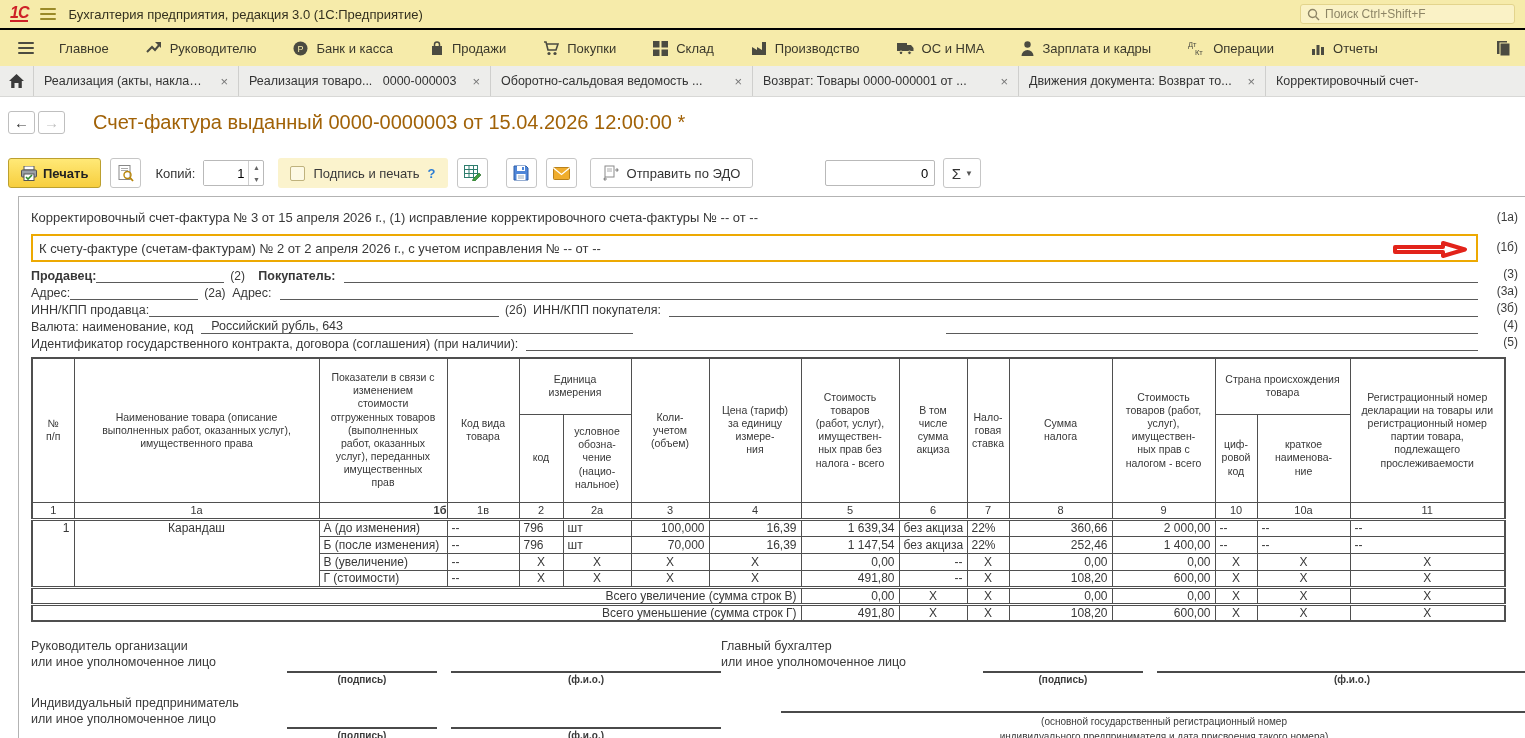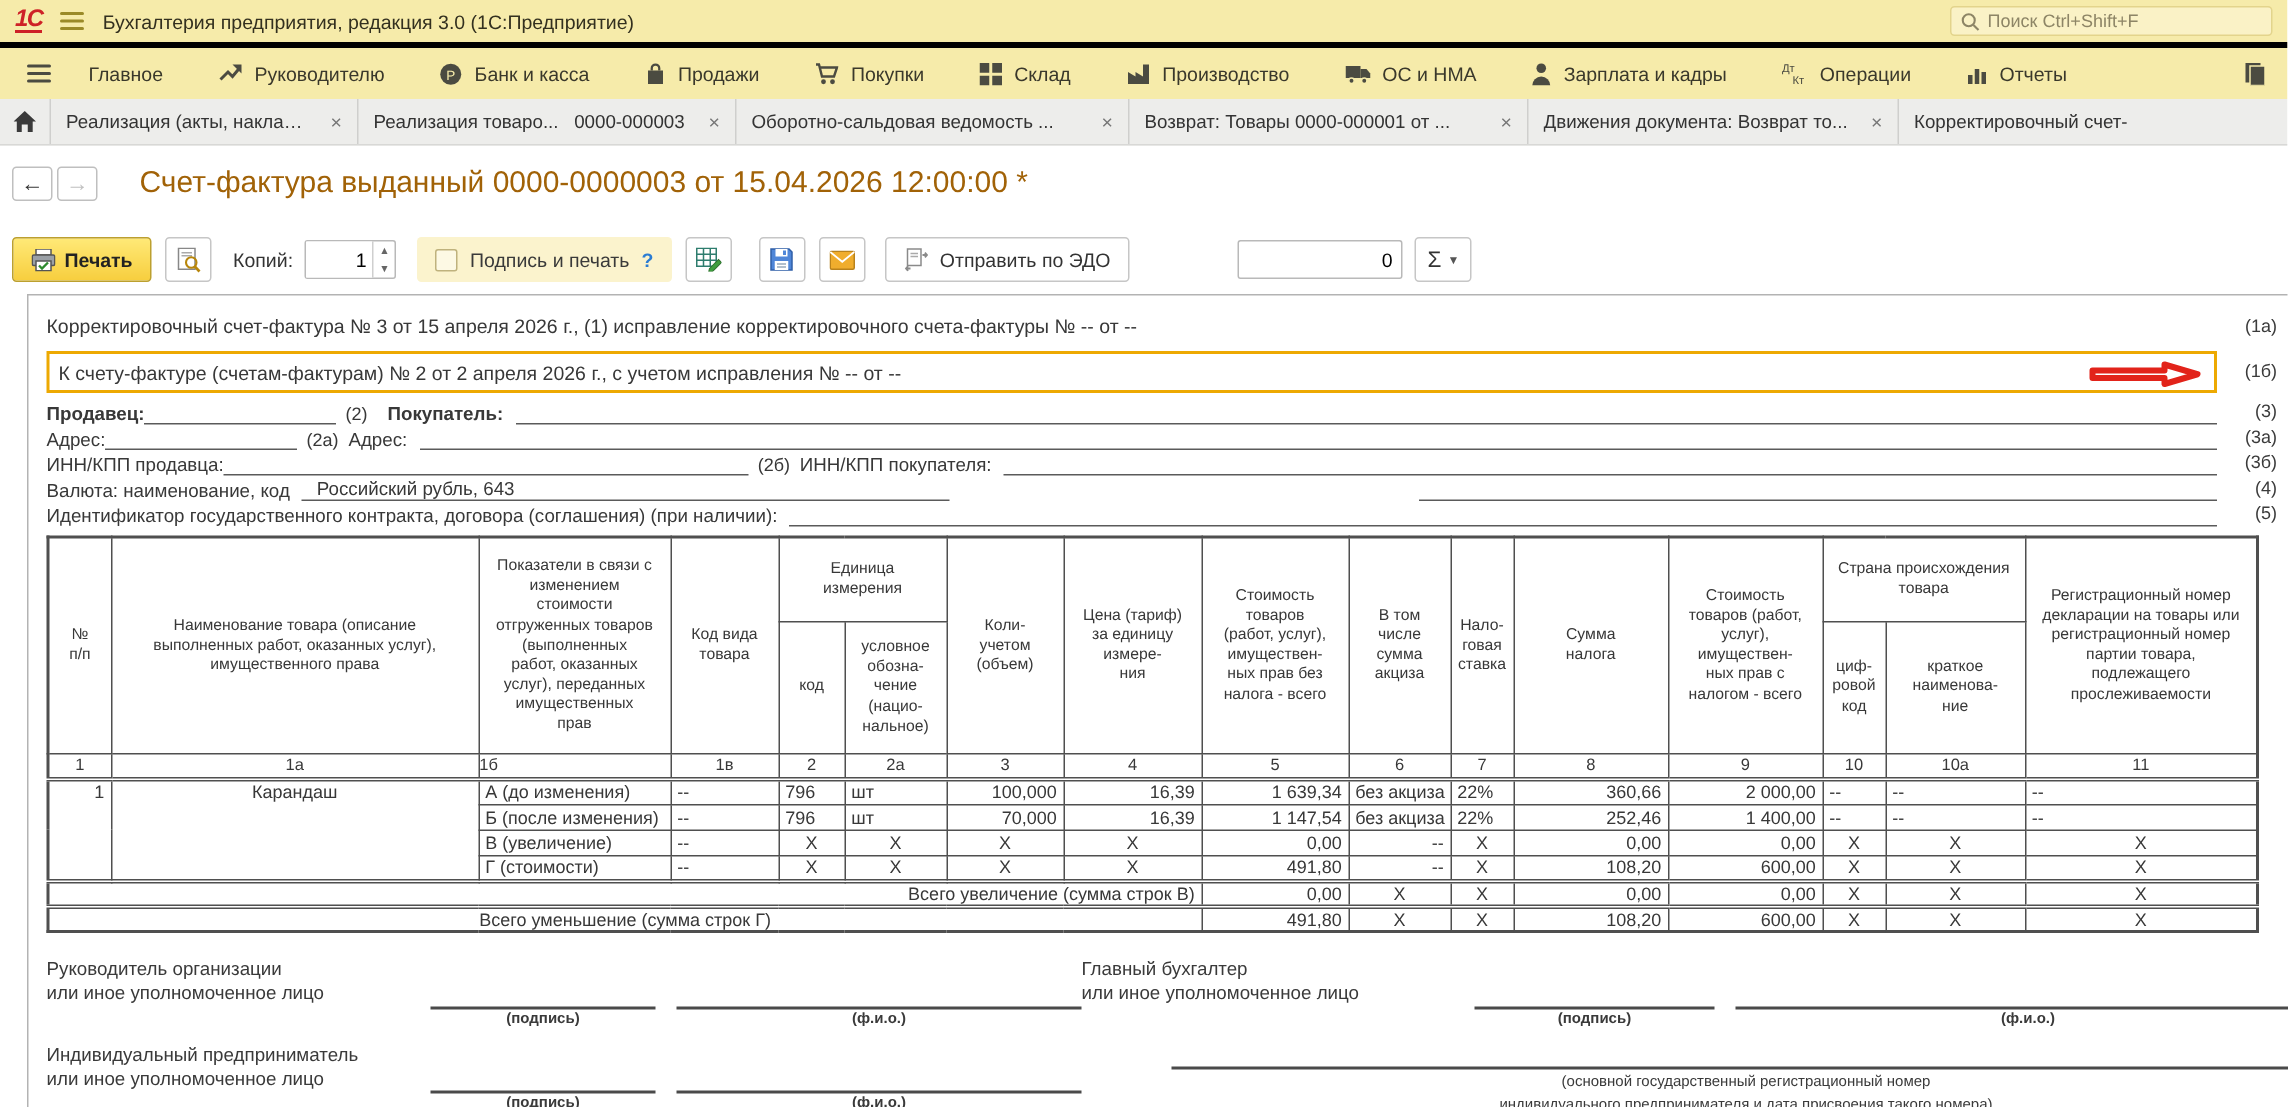--- a/index.html
+++ b/index.html
@@ -15,21 +15,21 @@
   .burger i { width:16px; height:2px; background:#9A8A28; border-radius:1px; }
   .app-title { font-size:13px; color:#33301f; }
   .searchbox { margin-left:auto; width:215px; height:20px; background:#FAF2C6;
     border:1px solid #E3D48C; border-radius:3px; display:flex; align-items:center;
     padding:0 6px; gap:5px; }
   .searchbox input { border:none; background:transparent; outline:none; flex:1;
     font-size:12px; color:#6f6850; font-family:"Liberation Sans",sans-serif; }
   .searchbox input::placeholder { color:#8d8566; }
 
   
-  .menubar { height:38px; background:#F6EBAA; border-top:4px solid #000000;
+  .menubar { height:38px; background:#F6EBAA; border-top:2px solid #000000;
     display:flex; align-items:center; padding:0 14px; gap:13px; }
   .mitem { display:flex; align-items:center; gap:8px; font-size:13px; color:#3a382b;
     cursor:pointer; padding:0 12px; height:100%; }
   .mitem svg { flex:0 0 auto; }
 
   
   .tabbar { height:31px; background:#EDEDEB; display:flex; align-items:stretch;
     border-bottom:1px solid #D8D8D6; }
   .hometab { width:34px; display:flex; align-items:center; justify-content:center;
     border-right:1px solid #CFCFCD; cursor:pointer; }
@@ -491,21 +491,21 @@
         <th>циф-
 ровой
 код</th>
         <th>краткое
 наименова-
 ние</th>
       </tr>
       <tr class="colnums">
             <td style="text-align: center;">1</td>
             <td style="text-align: center;">1а</td>
-            <td style="text-align: left;">1б</td>
+            <td style="text-align: right; font-weight: bold;">1б</td>
             <td style="text-align: center;">1в</td>
             <td style="text-align: center;">2</td>
             <td style="text-align: center;">2а</td>
             <td style="text-align: center;">3</td>
             <td style="text-align: center;">4</td>
             <td style="text-align: center;">5</td>
             <td style="text-align: center;">6</td>
             <td style="text-align: center;">7</td>
             <td style="text-align: center;">8</td>
             <td style="text-align: center;">9</td>
@@ -586,21 +586,21 @@
             <td style="text-align: right;">0,00</td>
             <td style="text-align: center;">X</td>
             <td style="text-align: center;">X</td>
             <td style="text-align: right;">0,00</td>
             <td style="text-align: right;">0,00</td>
             <td style="text-align: center;">X</td>
             <td style="text-align: center;">X</td>
             <td style="text-align: center;">X</td>
           </tr>
           <tr class="total-row">
-            <td colspan="8" style="text-align: center;">Всего уменьшение (сумма строк Г)</td>
+            <td colspan="8" style="text-align: right;">Всего уменьшение (сумма строк Г)</td>
             <td style="text-align: right;">491,80</td>
             <td style="text-align: center;">X</td>
             <td style="text-align: center;">X</td>
             <td style="text-align: right;">108,20</td>
             <td style="text-align: right;">600,00</td>
             <td style="text-align: center;">X</td>
             <td style="text-align: center;">X</td>
             <td style="text-align: center;">X</td>
           </tr>
         </tbody>

